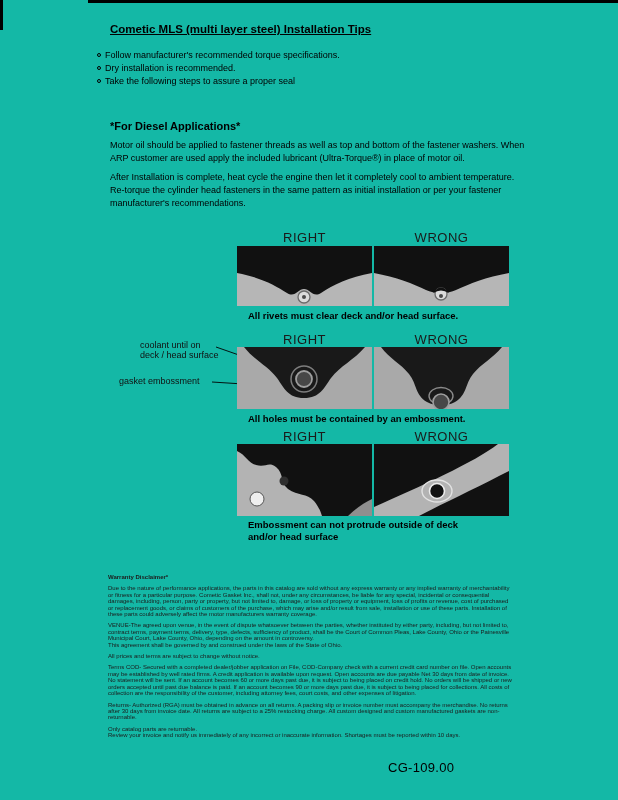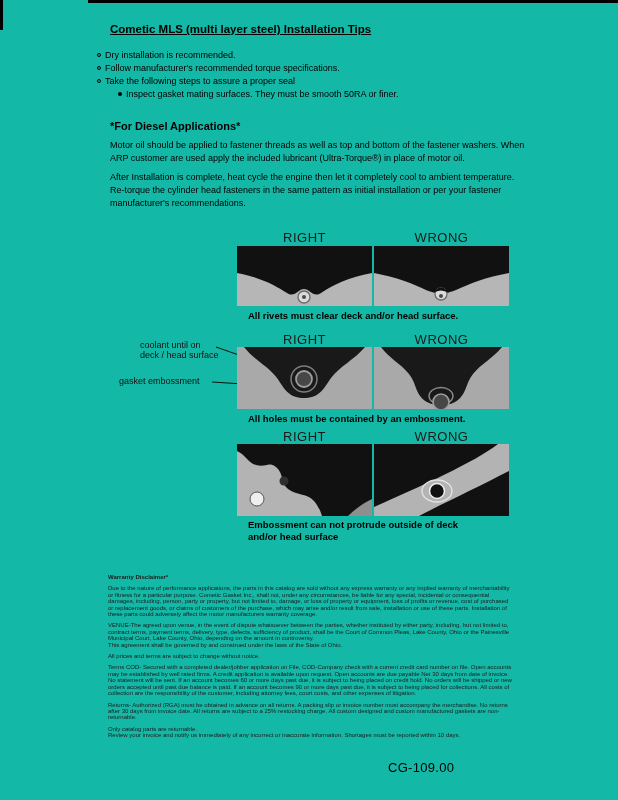--- a/index.html
+++ b/index.html
@@ -49,25 +49,24 @@
 <body>
 
 <div class="page">
 
   <div class="mark-top"></div>
   <div class="mark-left"></div>
 
   <h1 class="title">Cometic MLS (multi layer steel) Installation Tips</h1>
 
   <ul class="tips">
+    <li><span class="b1"></span><span>Follow manufacturer's recommended torque specifications.</span></li>
     <li><span class="b1"></span><span>Dry installation is recommended.</span></li>
-    <li><span class="b1"></span><span>Follow manufacturer's recommended torque specifications.</span></li>
     <li><span class="b1"></span><span>Take the following steps to assure a proper seal</span>
       <ul class="subtips">
-        <li><span class="b2"></span><span>Inspect gasket mating surfaces.  They must be smooth 50RA or finer.</span></li>
       </ul>
     </li>
   </ul>
 
   <h2 class="diesel-heading">*For Diesel Applications*</h2>
   <p class="diesel-p1">Motor oil should be applied to fastener threads as well as top and bottom of the fastener washers. When ARP customer are used apply the included lubricant (Ultra-Torque®) in place of motor oil.</p>
   <p class="diesel-p2">After Installation is complete, heat cycle the engine then let it completely cool to ambient temperature. Re-torque the cylinder head fasteners in the same pattern as initial installation or per your fastener manufacturer's recommendations.</p>
 
   <div class="diagrams">
 

